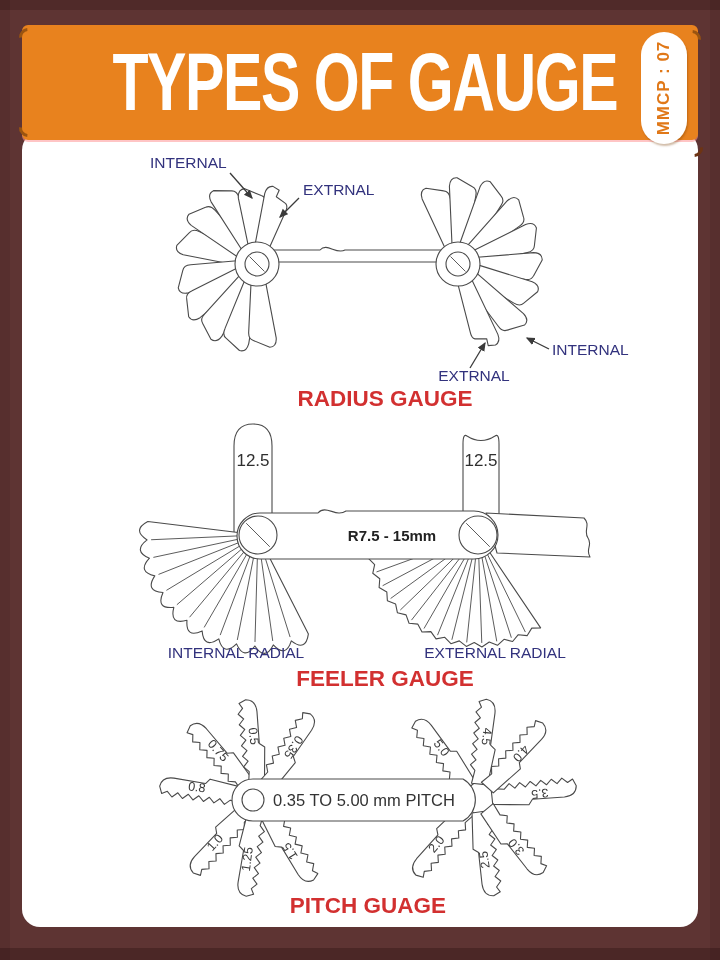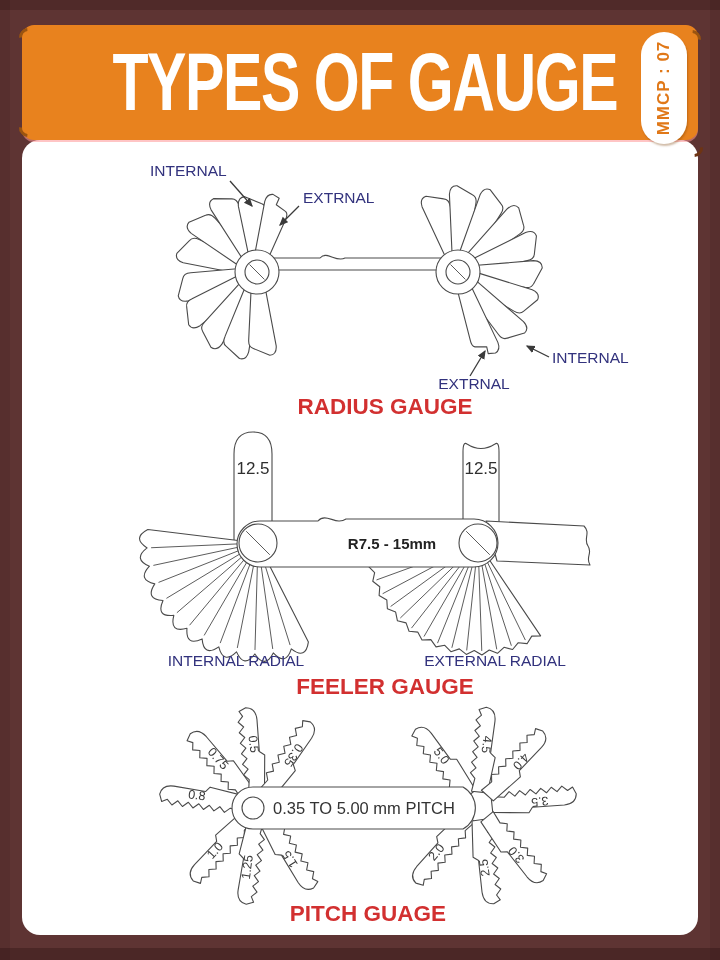--- a/index.html
+++ b/index.html
@@ -1,21 +1,21 @@
 <!DOCTYPE html>
 <html><head>
 <meta charset="utf-8">
 <style>
   html,body{margin:0;padding:0;background:#5e3433;}
   .page{position:relative;width:720px;height:960px;background:#5e3433;overflow:hidden;
         box-shadow:inset 0 10px 0 rgba(30,8,8,.22), inset 0 -12px 0 rgba(30,8,8,.28),
                    inset 10px 0 0 rgba(30,8,8,.10), inset -10px 0 0 rgba(30,8,8,.10);
         font-family:"Liberation Sans",sans-serif;}
-  .card{position:absolute;left:22px;top:140px;width:676px;height:795px;background:#ffffff;border-radius:18px;}
-  .header{position:absolute;left:22px;top:25px;width:676px;height:115px;background:#e8821e;border-radius:12px;
+  .card{position:absolute;left:22px;top:132px;width:676px;height:795px;background:#ffffff;border-radius:18px;}
+  .header{position:absolute;left:22px;top:25px;width:676px;height:115px;background:#e8821e;border-radius:6px;
           box-shadow:0 2px 0 rgba(255,150,150,.55);}
   .poster-title{position:absolute;left:0;right:30px;top:16px;text-align:center;color:#ffffff;
           font-family:"Liberation Sans",sans-serif;font-weight:700;font-size:82px;line-height:1;
           letter-spacing:-2px;transform:scaleX(.72);transform-origin:50% 50%;white-space:nowrap;}
   .badge{position:absolute;right:11px;top:7px;width:46px;height:112px;background:#ffffff;border-radius:23px;
          display:flex;align-items:center;justify-content:center;box-shadow:1px 2px 2px rgba(120,60,0,.35);}
   .badge-text{transform:rotate(-90deg);white-space:nowrap;color:#e07818;font-weight:bold;font-size:17px;letter-spacing:1px;}
   .curl{position:absolute;width:12px;height:12px;border:3px solid transparent;border-radius:50%;}
   .curl.tl{left:-3px;top:3px;border-left-color:#9a5410;transform:rotate(40deg);}
   .curl.bl{left:-3px;bottom:3px;border-left-color:#9a5410;transform:rotate(-40deg);}

